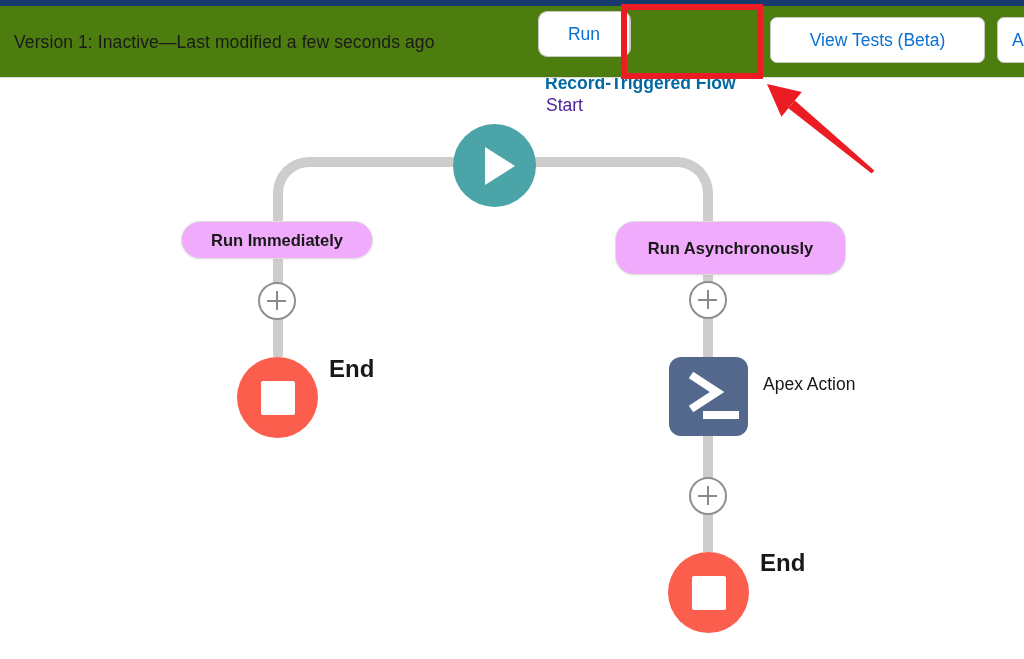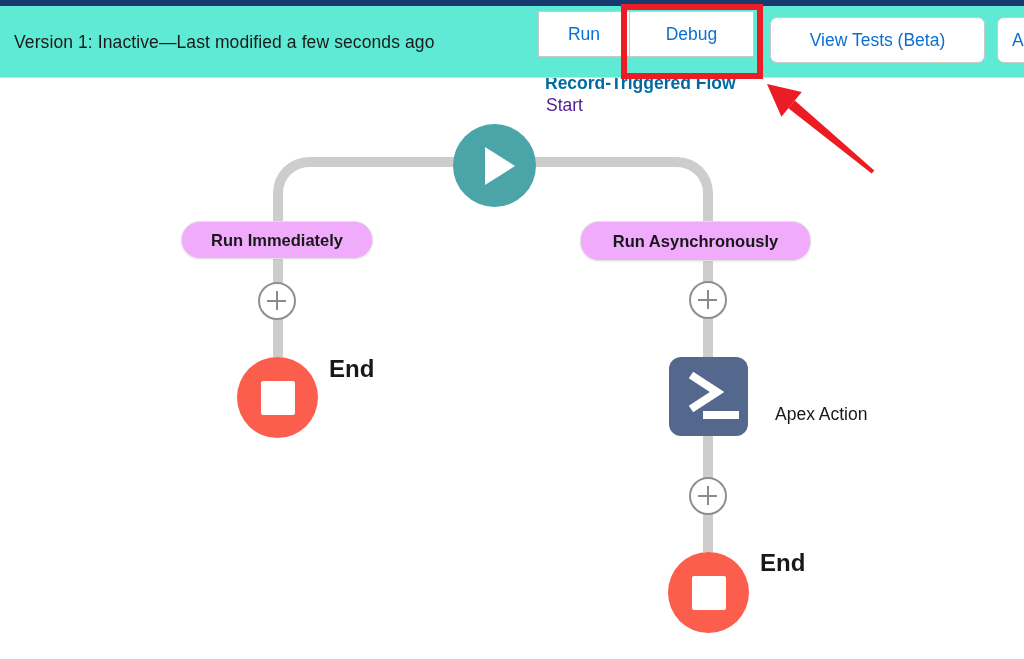--- a/index.html
+++ b/index.html
@@ -4,29 +4,29 @@
 <style>
   * { margin: 0; padding: 0; box-sizing: border-box; }
   html, body { width: 1024px; height: 659px; overflow: hidden; background: #fff;
     font-family: "Liberation Sans", sans-serif; color: #1a1a1a; }
   .stage { position: relative; width: 1024px; height: 659px; background: #fff; overflow: hidden; }
 
   
   .topbar { position: absolute; left: 0; top: 0; width: 1024px; height: 6px; background: #163A6E; z-index: 20; }
 
   
-  .toolbar { position: absolute; left: 0; top: 6px; width: 1024px; height: 72px; background: #5eead4;
+  .toolbar { position: absolute; left: 0; top: 6px; width: 1024px; height: 72px; background: #4d7c0f;
     border-bottom: 1px solid #d8d8d8; z-index: 10; display: flex; align-items: center; }
   .status-text { position: absolute; left: 14px; top: 0; height: 72px; display: flex; align-items: center;
     font-size: 17.5px; color: #1a1a1a; letter-spacing: 0.1px; }
   .btn { position: absolute; top: 11px; height: 46px; background: #fff; border: 1px solid #c9c9c9;
     border-radius: 7px; color: #0B70D2; font-size: 17.5px; font-family: "Liberation Sans", sans-serif;
     display: flex; align-items: center; justify-content: center; cursor: pointer; }
   .btn-group { position: absolute; left: 538px; top: 11px; height: 46px; display: flex;
-    border: 1px solid #c9c9c9; border-radius: 1px; overflow: hidden; background: #fff; }
+    border: 1px solid #c9c9c9; border-radius: 9px; overflow: hidden; background: #fff; }
   .btn-group .gbtn { height: 100%; display: flex; align-items: center; justify-content: center;
     color: #0B70D2; font-size: 17.5px; background: #fff; border: none; cursor: pointer; }
   .btn-group .gbtn:first-child { border-right: 1px solid #c9c9c9; }
   .gbtn-run { width: 91px; }
   .gbtn-debug { width: 123px; }
   .btn-viewtests { left: 770px; width: 215px; }
   .btn-partial { left: 997px; width: 90px; justify-content: flex-start; padding-left: 14px; }
 
   
   .red-box { position: absolute; left: 621px; top: 4px; width: 142px; height: 75px;
@@ -46,21 +46,21 @@
     border-right: 10px solid #CFCDCB; border-top: 10px solid #CFCDCB; border-top-right-radius: 36px; }
   .hbar { left: 320px; top: 157px; width: 346px; height: 10px; background: #CFCDCB; }
   .vbar-left { left: 273px; top: 221px; width: 10px; height: 136px; background: #CFCDCB; }
   .vbar-right { left: 703px; top: 221px; width: 10px; height: 331px; background: #CFCDCB; }
 
   
   .pill { position: absolute; z-index: 4; background: #f0abfc; border: 1px solid #e0e0e0; border-radius: 19px;
     box-shadow: 0 1px 2px rgba(0,0,0,0.06); display: flex; align-items: center; justify-content: center;
     font-size: 16.5px; font-weight: 700; color: #181818; white-space: nowrap; }
   .pill-left { left: 181px; top: 221px; width: 192px; height: 38px; }
-  .pill-right { left: 580px; top: 221px; width: 231px; height: 40px; }
+  .pill-right { left: 615px; top: 221px; width: 231px; height: 54px; }
 
   
   .plus { position: absolute; z-index: 4; width: 38px; height: 38px; border-radius: 50%;
     background: #fff; border: 2.5px solid #8F8F8F; cursor: pointer; }
   .plus::before, .plus::after { content: ""; position: absolute; background: #8A8A8A; }
   .plus::before { left: 7px; top: 15.5px; width: 19px; height: 2.5px; }
   .plus::after { left: 15.5px; top: 7px; width: 2.5px; height: 19px; }
   .plus-left { left: 258px; top: 282px; }
   .plus-right-1 { left: 689px; top: 281px; }
   .plus-right-2 { left: 689px; top: 477px; }
@@ -80,21 +80,21 @@
 
   
   .apex-node { position: absolute; left: 669px; top: 357px; width: 79px; height: 79px; border-radius: 12px;
     background: #54688E; z-index: 5; display: flex; align-items: center; justify-content: center; cursor: pointer; }
 
   
   .node-label { position: absolute; z-index: 5; font-weight: 700; font-size: 24px; color: #181818; white-space: nowrap; }
   .node-sublabel { position: absolute; z-index: 5; font-size: 17.5px; color: #181818; white-space: nowrap; }
   .label-end-left { left: 329px; top: 355px; }
   .label-apex { left: 763px; top: 355px; }
-  .sublabel-apex { left: 763px; top: 404px; margin-left: 12px; }
+  .sublabel-apex { left: 763px; top: 374px; }
   .label-end-right { left: 760px; top: 549px; }
 </style>
 </head>
 <body>
 
 <div class="stage">
 
   <div class="flow-title">Record-Triggered Flow</div>
   <div class="flow-subtitle">Start</div>
 
@@ -131,21 +131,20 @@
   <div class="end-node end-right">
     <div class="end-square"></div>
   </div>
   <div class="node-label label-end-right">End</div>
 
   <div class="toolbar">
     <div class="status-text">Version 1: Inactive—Last modified a few seconds ago</div>
   </div>
   <div class="btn-group" style="z-index:11;">
     <button class="gbtn gbtn-run">Run</button>
-    <button class="gbtn gbtn-debug">Debug</button>
   </div>
   <button class="btn btn-viewtests" style="top:17px; z-index:11;">View Tests (Beta)</button>
   <button class="btn btn-partial" style="top:17px; z-index:11;">A</button>
 
   <div class="red-box"></div>
   <svg class="red-arrow" viewBox="0 0 140 105">
     <polygon points="122.3,94.5 119.7,97.5 36.4,32.2 42.8,24.6" fill="#EC1C24"></polygon>
     <polygon points="15,8 49.8,16.1 29.4,40.7" fill="#EC1C24"></polygon>
   </svg>
 

